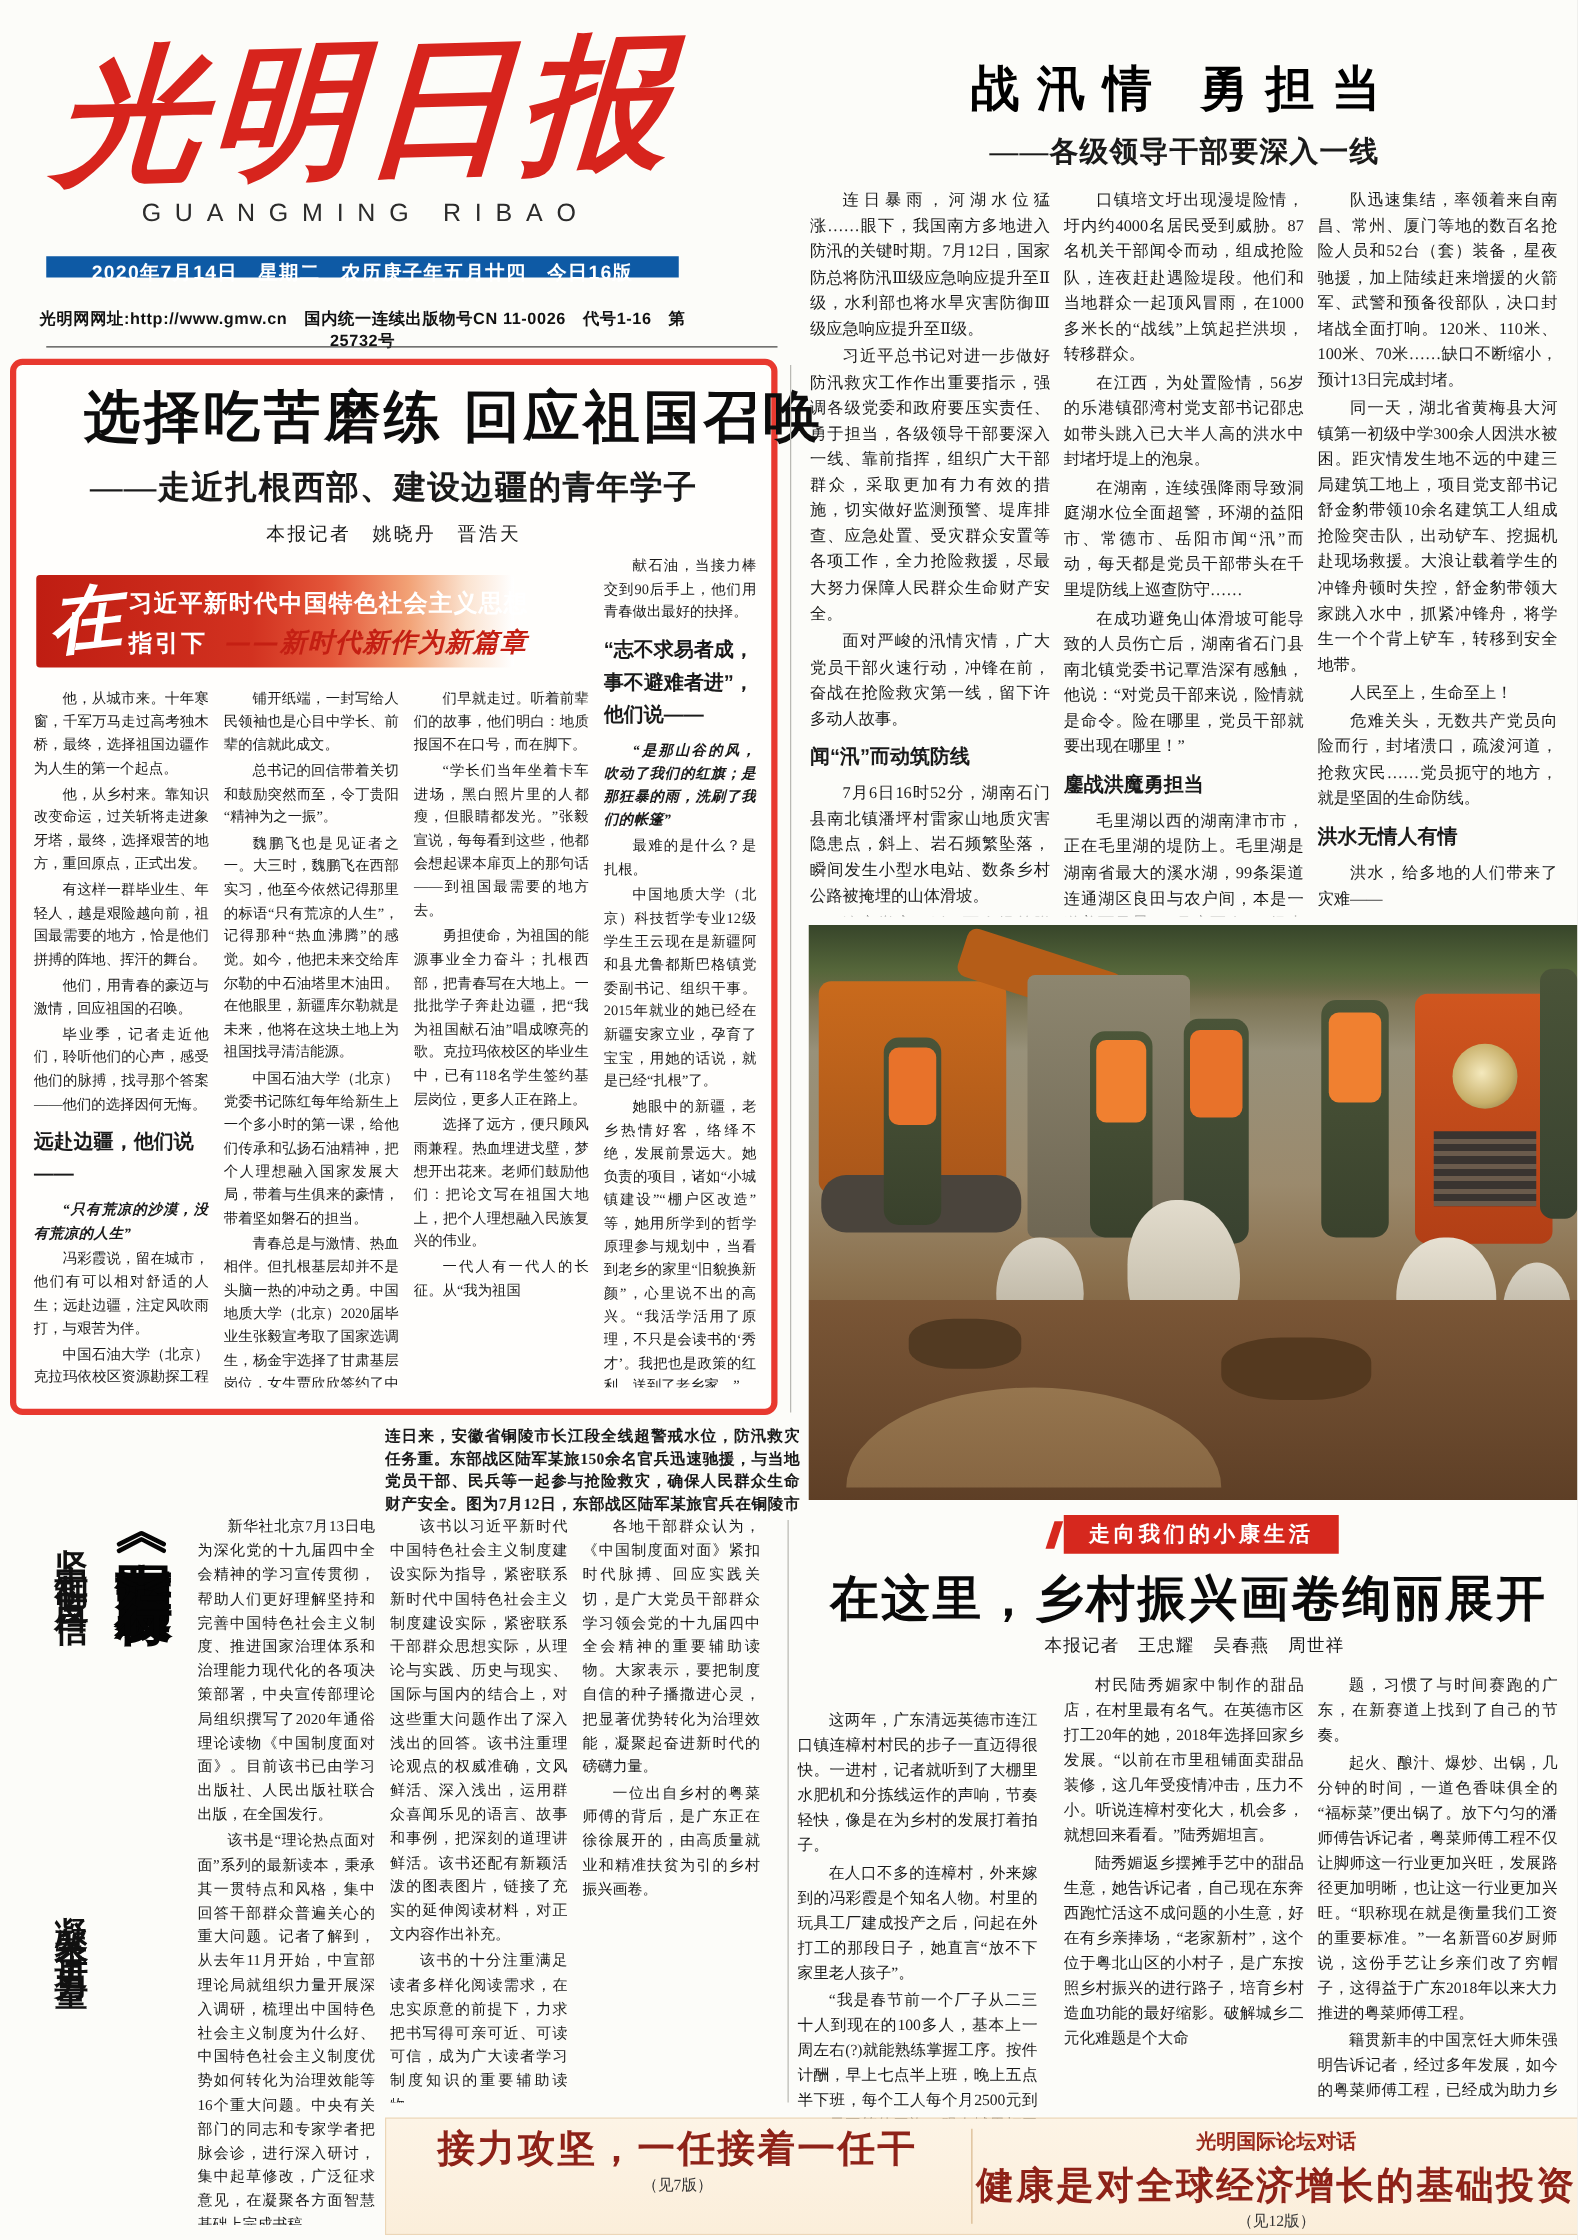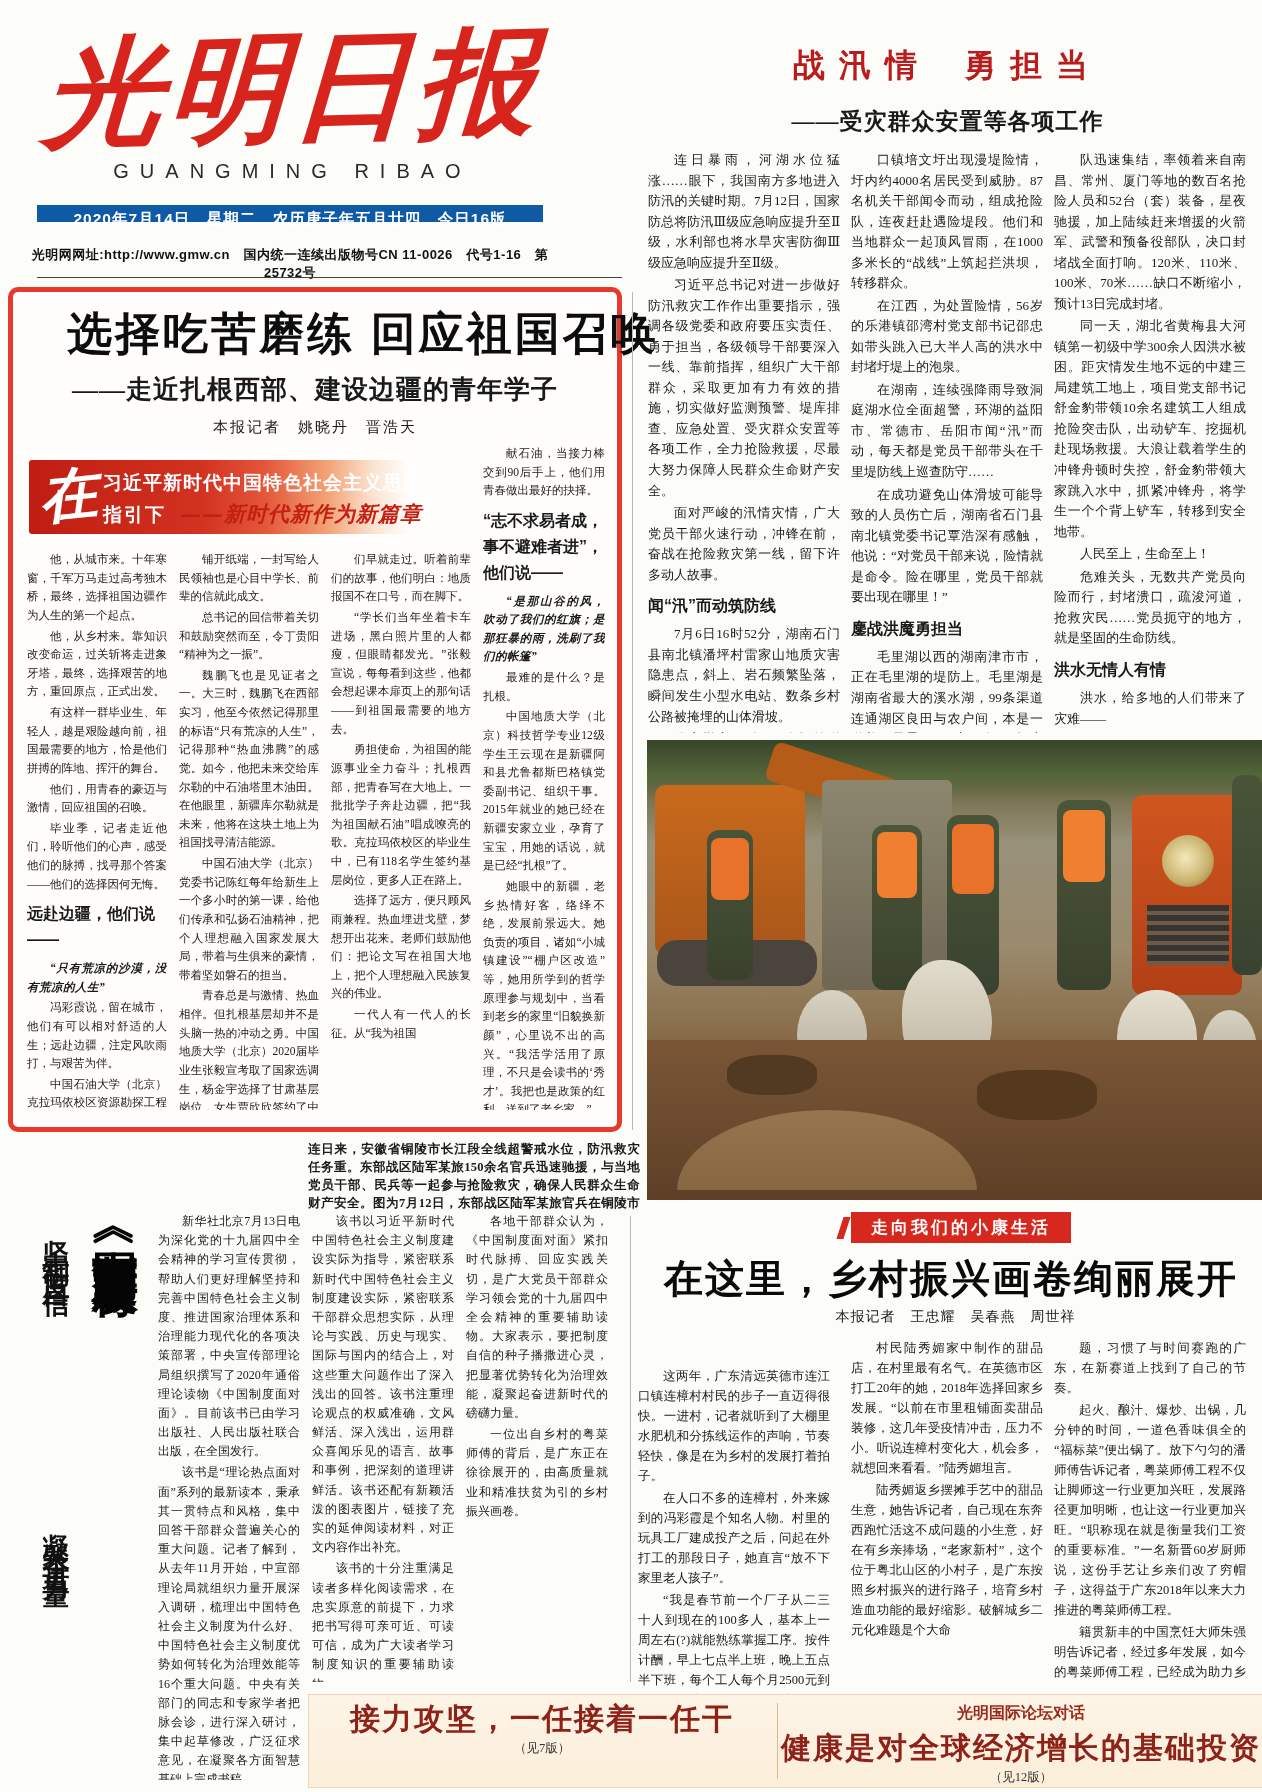--- a/index.html
+++ b/index.html
@@ -10,22 +10,22 @@
   .masthead-title{font-family:"DejaVu Serif",serif;font-weight:700;font-style:italic;
       color:#d7241d;font-size:118px;line-height:1;letter-spacing:6px;transform:skewX(-4deg) rotate(-1.5deg);
       white-space:nowrap;}
   .masthead-pinyin{font-family:"Liberation Sans",sans-serif;color:#2b2b2b;font-size:20px;letter-spacing:11px;text-align:center;}
   .blue-bar{background:#0e5aa5;color:#ffffff;font-family:"Liberation Sans",sans-serif;font-weight:700;
       font-size:15.5px;text-align:center;line-height:28px;letter-spacing:1px;}
   .info-line{font-family:"Liberation Sans",sans-serif;font-weight:700;font-size:13px;color:#111;text-align:center;letter-spacing:.5px;}
   .hrule{background:#444;height:1px;}
   .vrule{background:#b9b9b4;width:1px;}
   
-  .flood-title{font-family:Liberation Mono, monospace;font-weight:700;font-size:32px;letter-spacing:14px;
-      text-align:center;color:#b91c1c;white-space:nowrap;}
+  .flood-title{font-family:Liberation Serif, serif;font-weight:700;font-size:39px;letter-spacing:14px;
+      text-align:center;color:#000000;white-space:nowrap;}
   .flood-sub{font-weight:700;font-size:23px;text-align:center;letter-spacing:1px;}
   .newscol{overflow:hidden;text-align:justify;}
   .newscol p{margin:0 0 2px 0;}
   .f13{font-size:13px;line-height:1.58;}
   .f12{font-size:12px;line-height:1.6;}
   .f115{font-size:11.5px;line-height:1.62;}
   .f125{font-size:12.5px;line-height:1.6;}
   .pt-p{text-indent:2em;}
   .pt-h{font-family:"Liberation Sans",sans-serif;font-weight:700;font-size:16px;text-align:left;
       text-indent:0;margin:8px 0 6px 0 !important;}
@@ -75,21 +75,21 @@
   <div class="abs" style="left:40px;top:28px;width:505px;text-align:center;">
     <div class="masthead-title">光明日报</div>
     <div class="masthead-pinyin" style="margin-top:14px;">GUANGMING RIBAO</div>
   </div>
   <div class="abs blue-bar" style="left:37px;top:205px;width:506px;height:17px;">2020年7月14日　星期二　农历庚子年五月廿四　今日16版</div>
   <div class="abs info-line" style="left:20px;top:246px;width:540px;">光明网网址:http://www.gmw.cn　国内统一连续出版物号CN 11-0026　代号1-16　第25732号</div>
   <div class="abs hrule" style="left:37px;top:277px;width:585px;"></div>
 
   <div>
     <div class="abs flood-title" style="left:640px;top:44px;width:615px;">战汛情 勇担当</div>
-    <div class="abs flood-sub" style="left:640px;top:106px;width:615px;">——受灾群众安置等各项工作</div>
+    <div class="abs flood-sub" style="left:640px;top:106px;width:615px;">——各级领导干部要深入一线</div>
     <div class="abs newscol f13" style="left:648px;top:150px;width:192px;height:583px;">
         <p class="pt-p">连日暴雨，河湖水位猛涨……眼下，我国南方多地进入防汛的关键时期。7月12日，国家防总将防汛Ⅲ级应急响应提升至Ⅱ级，水利部也将水旱灾害防御Ⅲ级应急响应提升至Ⅱ级。</p>
         <p class="pt-p">习近平总书记对进一步做好防汛救灾工作作出重要指示，强调各级党委和政府要压实责任、勇于担当，各级领导干部要深入一线、靠前指挥，组织广大干部群众，采取更加有力有效的措施，切实做好监测预警、堤库排查、应急处置、受灾群众安置等各项工作，全力抢险救援，尽最大努力保障人民群众生命财产安全。</p>
         <p class="pt-p">面对严峻的汛情灾情，广大党员干部火速行动，冲锋在前，奋战在抢险救灾第一线，留下许多动人故事。</p>
         <p class="pt-h">闻“汛”而动筑防线</p>
         <p class="pt-p">7月6日16时52分，湖南石门县南北镇潘坪村雷家山地质灾害隐患点，斜上、岩石频繁坠落，瞬间发生小型水电站、数条乡村公路被掩埋的山体滑坡。</p>
         <p class="pt-p">连夜撤离，引.5万人提前脱险，无一伤亡。这得益于北斗卫星的“零伤亡”。</p>
       </div>
     <div class="abs newscol f13" style="left:851px;top:150px;width:192px;height:583px;">
         <p class="pt-p">口镇培文圩出现漫堤险情，圩内约4000名居民受到威胁。87名机关干部闻令而动，组成抢险队，连夜赶赴遇险堤段。他们和当地群众一起顶风冒雨，在1000多米长的“战线”上筑起拦洪坝，转移群众。</p>

